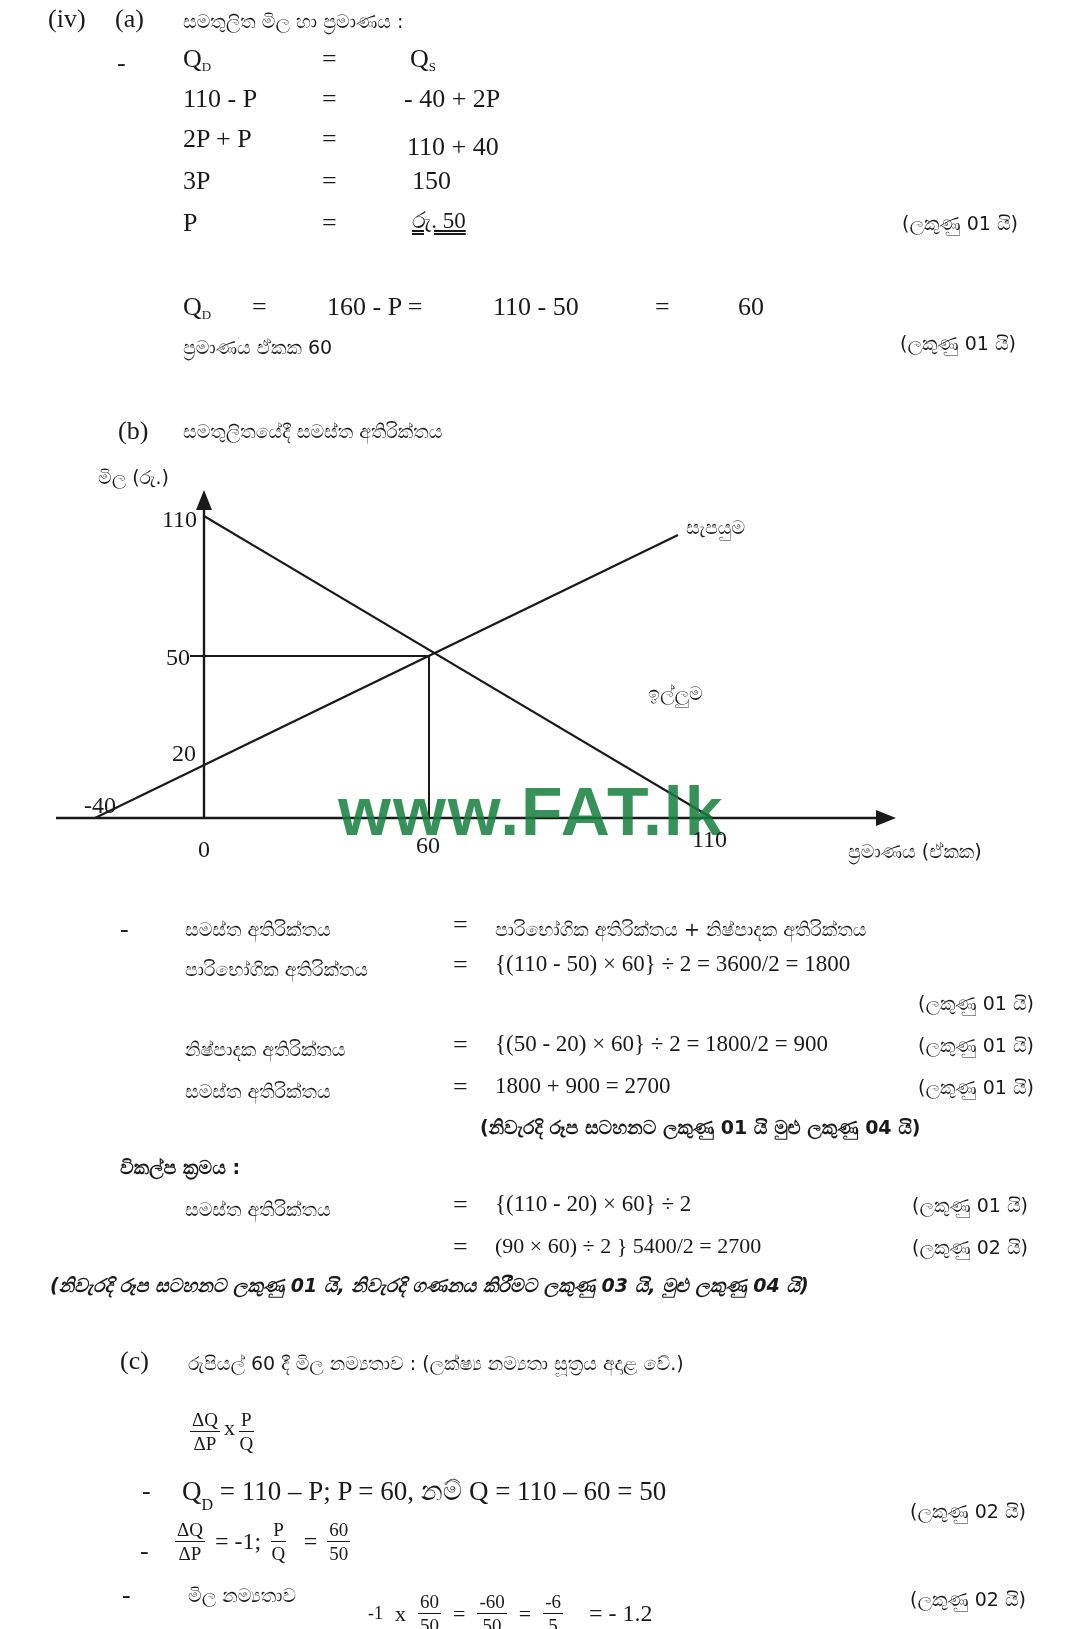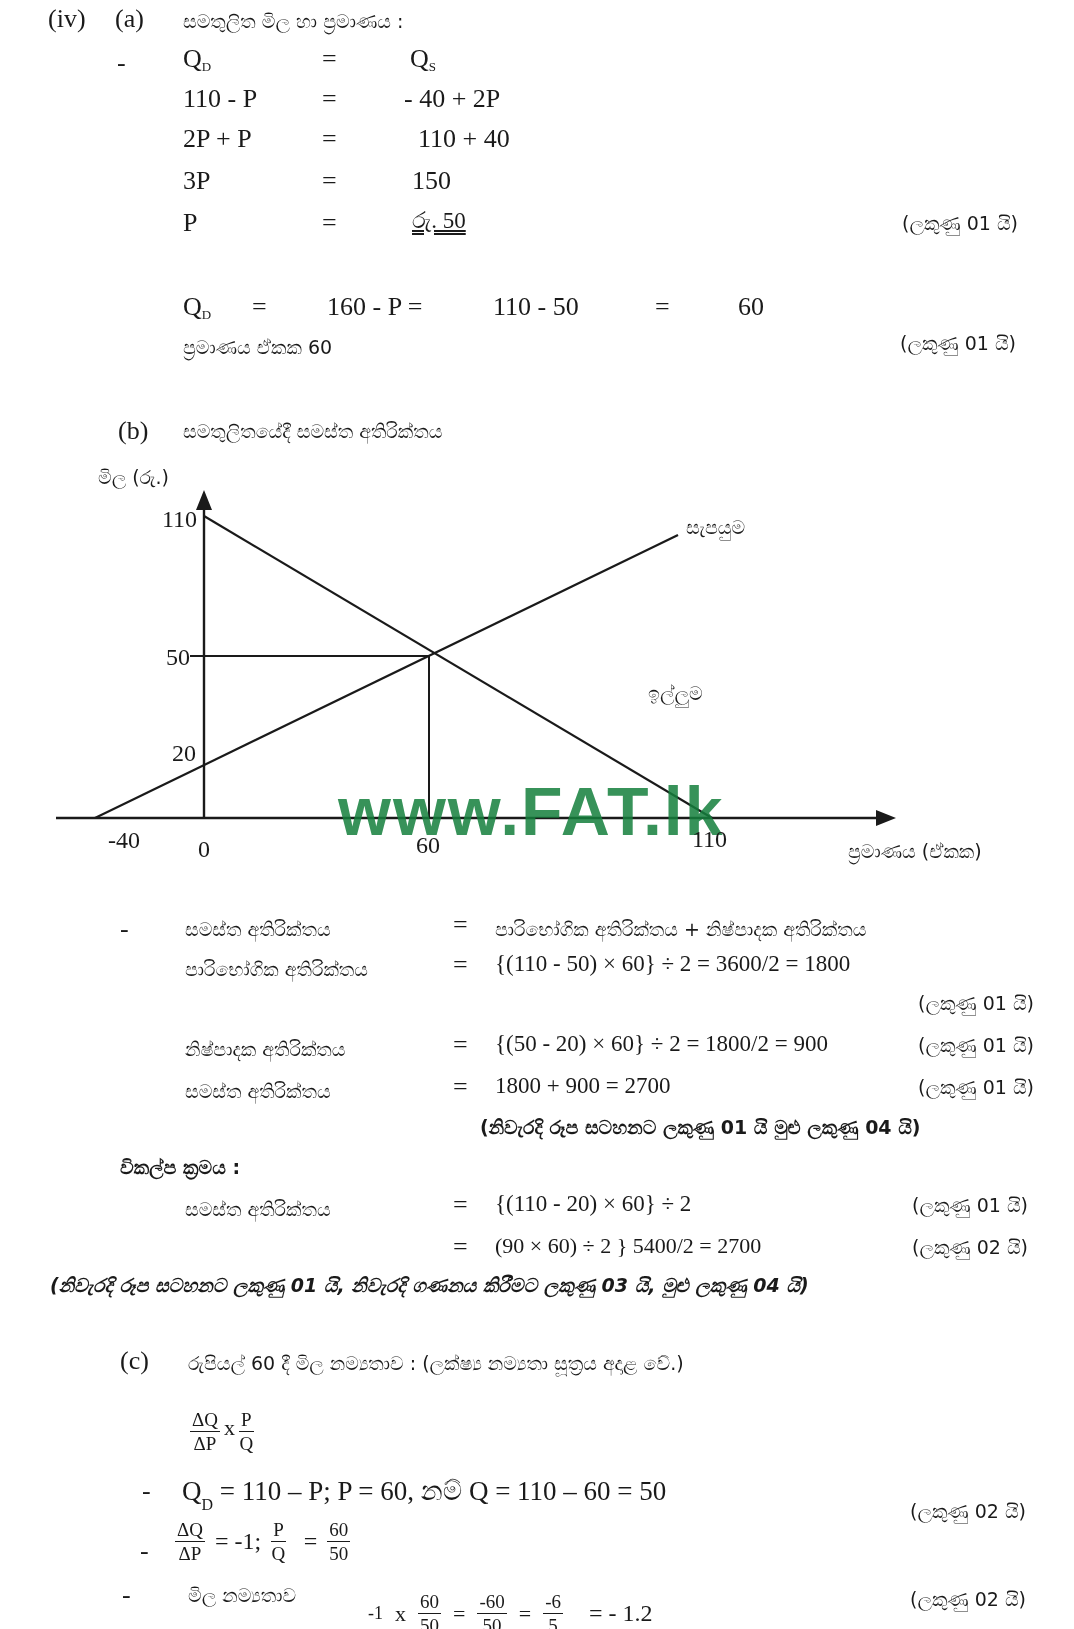--- a/index.html
+++ b/index.html
@@ -31,21 +31,21 @@
 <div class="t math" style="left:183px;top:44px;"><span>Q</span><sub>D</sub></div>
 <div class="t math" style="left:322px;top:44px;">=</div>
 <div class="t math" style="left:410px;top:44px;"><span>Q</span><sub>S</sub></div>
 
 <div class="t math" style="left:183px;top:84px;">110 - P</div>
 <div class="t math" style="left:322px;top:84px;">=</div>
 <div class="t math" style="left:404px;top:84px;">- 40 + 2P</div>
 
 <div class="t math" style="left:183px;top:124px;">2P + P</div>
 <div class="t math" style="left:322px;top:124px;">=</div>
-<div class="t math" style="left:407px;top:124px;margin-left:11px;">110 + 40</div>
+<div class="t math" style="left:407px;top:132px;">110 + 40</div>
 
 <div class="t math" style="left:183px;top:166px;">3P</div>
 <div class="t math" style="left:322px;top:166px;">=</div>
 <div class="t math" style="left:412px;top:166px;">150</div>
 
 <div class="t math" style="left:183px;top:208px;">P</div>
 <div class="t math" style="left:322px;top:208px;">=</div>
 <div class="t math u2" style="left:412px;top:208px;font-size:23px;">රු. 50</div>
 <div class="t mk" style="left:902px;top:212px;">(ලකුණු 01 යි)</div>
 
@@ -78,21 +78,21 @@
   <line x1="190" y1="656" x2="429" y2="656" stroke="#1a1a1a" stroke-width="2"></line>
   <line x1="429" y1="656" x2="429" y2="818" stroke="#1a1a1a" stroke-width="2"></line>
 </svg>
 
 <div class="wm">www.FAT.lk</div>
 
 <div class="t math lbl" style="left:162px;top:506px;">110</div>
 <div class="t math lbl" style="left:166px;top:644px;">50</div>
 <div class="t math lbl" style="left:172px;top:740px;">20</div>
 
-<div class="t math lbl" style="left:84px;top:827px;margin-left:24px;">-40</div>
+<div class="t math lbl" style="left:84px;top:792px;">-40</div>
 <div class="t math lbl" style="left:198px;top:836px;">0</div>
 <div class="t math lbl" style="left:416px;top:832px;">60</div>
 <div class="t math lbl" style="left:692px;top:826px;">110</div>
 
 <div class="t si" style="left:686px;top:516px;">සැපයුම</div>
 <div class="t si" style="left:648px;top:682px;">ඉල්ලුම</div>
 <div class="t si" style="left:848px;top:840px;">ප්‍රමාණය (ඒකක)</div>
 
 <div class="t math" style="left:120px;top:914px;">-</div>
 <div class="t si" style="left:185px;top:918px;">සමස්ත අතිරික්තය</div>

